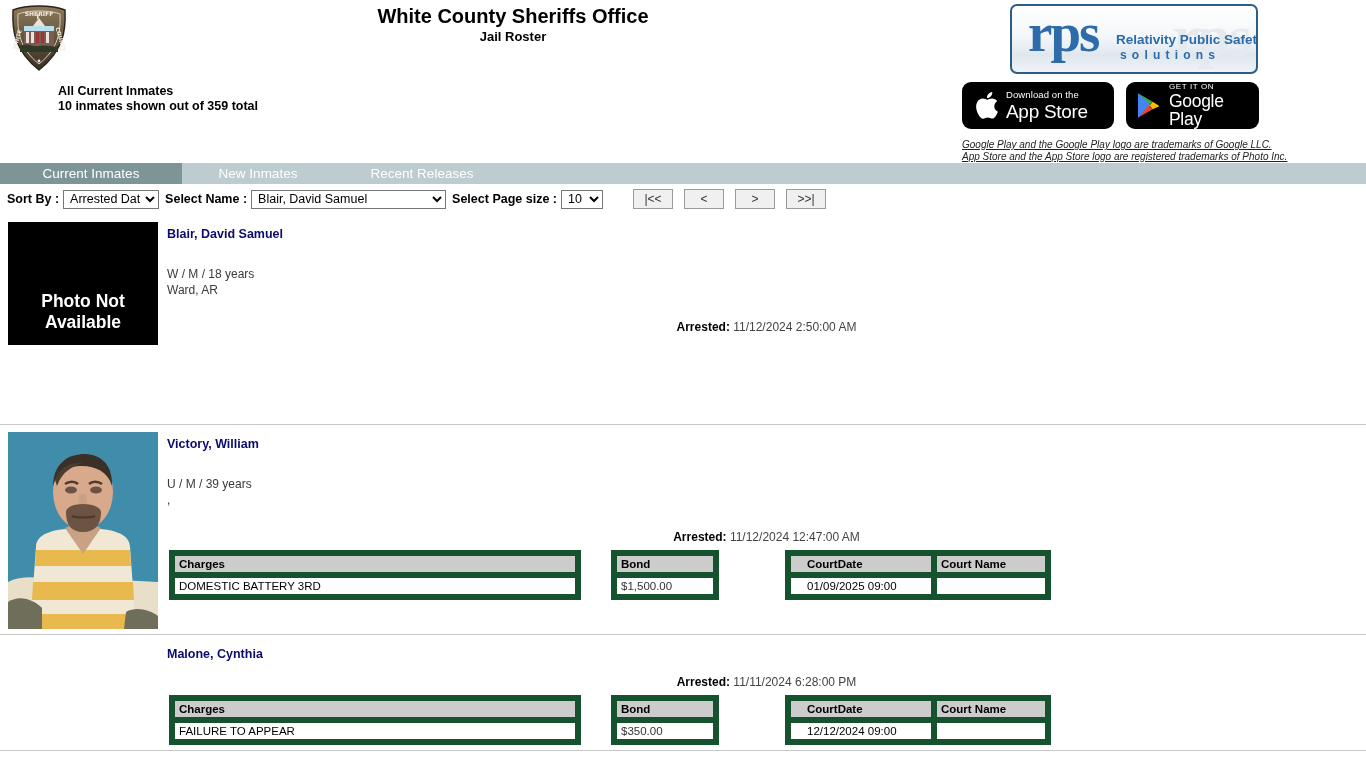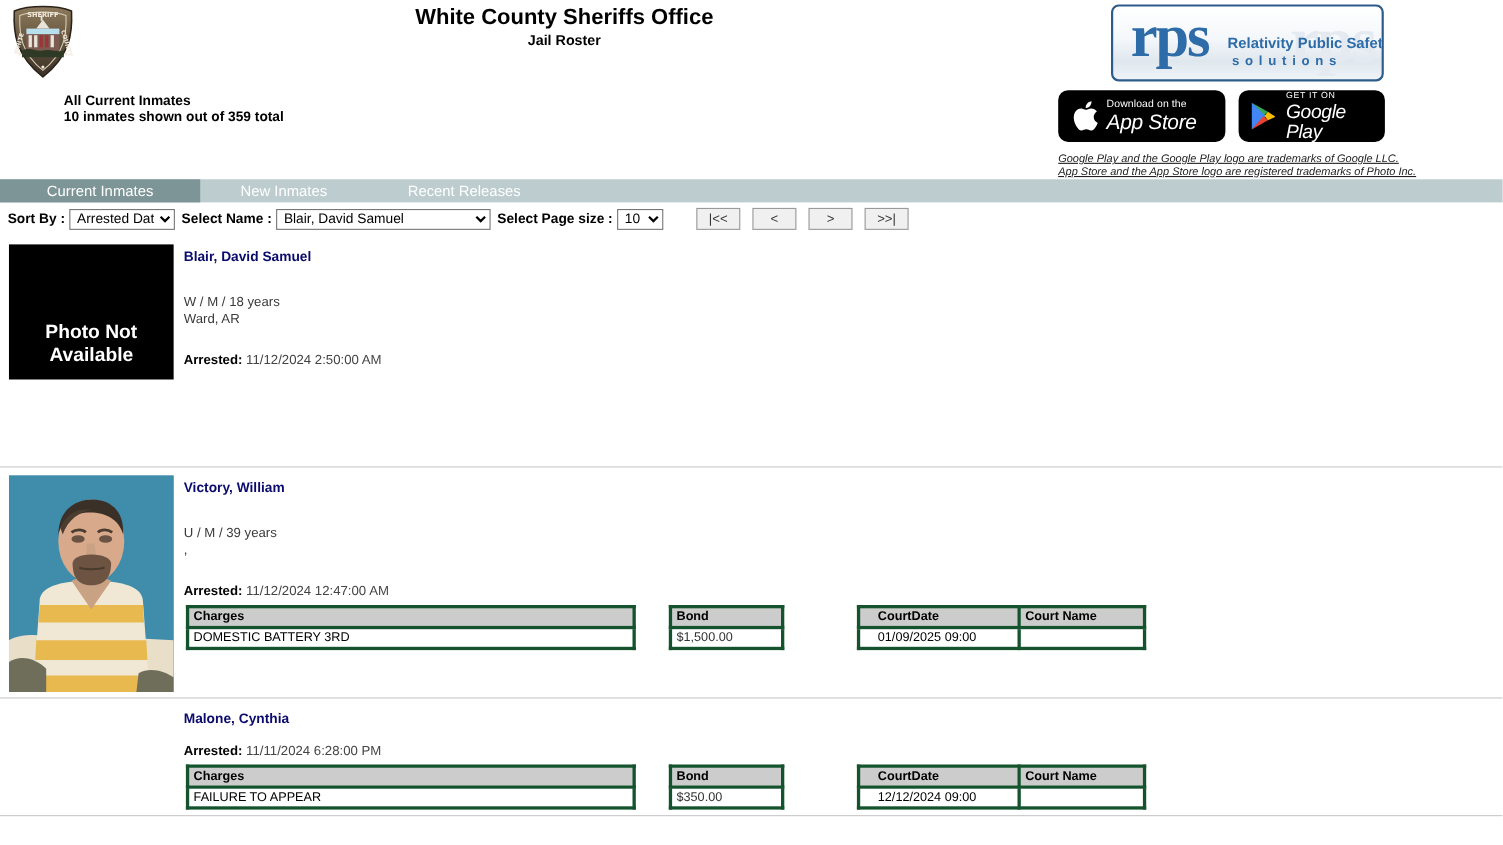--- a/index.html
+++ b/index.html
@@ -109,21 +109,21 @@
     border-radius: 9px;
     display: flex;
     align-items: center;
     overflow: hidden;
   }
   .appstore-badge { left: 962px; top: 82px; width: 152px; height: 47px; padding-left: 11px; }
   .googleplay-badge { left: 1126px; top: 82px; width: 133px; height: 47px; padding-left: 9px; }
   .badge-icon { flex: 0 0 auto; display: flex; align-items: center; }
   .badge-text { margin-left: 7px; color: #fff; line-height: 1; }
   .badge-text .small { font-size: 9.5px; display:block; letter-spacing: 0.1px; }
-  .badge-text .big { font-size: 19px; display:block; margin-top: 2px; letter-spacing: -0.3px; font-style: italic; }
+  .badge-text .big { font-size: 19px; display:block; margin-top: 2px; letter-spacing: -0.3px; }
   .gp-text .small { font-size: 8px; letter-spacing: 0.6px; }
   .gp-text .big { font-size: 17.5px; margin-top: 2px; }
 
   .trademark {
     position: absolute;
     left: 962px; top: 139px;
     font-size: 10px;
     font-style: italic;
     color: #222;
     line-height: 11.5px;
@@ -244,41 +244,42 @@
     text-decoration: none;
     cursor: pointer;
     display: inline-block;
   }
   .demo-block { margin-top: 25px; }
   .demo-line { font-size: 12px; color: #3a3a3a; line-height: 15.5px; }
   .arrested {
     margin-top: 22px;
     font-size: 12px;
     color: #333;
+    text-align: center;
   }
   .arrested b { color: #000; }
   .arrested .av { color: #444; }
 
   
   .inmate.compact .demo-block { margin-top: 12px; }
   .inmate.compact .arrested { margin-top: 13px; }
 
   
   .charges-wrap {
     display: flex;
     margin-top: 6px;
   }
   table.ctbl {
     border-collapse: collapse;
     font-size: 11.5px;
     color: #000;
     table-layout: fixed;
   }
   table.ctbl th, table.ctbl td {
-    border: 3px solid #14532d;
+    border: 6px solid #14532d;
     padding: 2px 4px;
     height: 19px;
     font-weight: normal;
     text-align: left;
     background: #fff;
     overflow: hidden;
     white-space: nowrap;
   }
   table.ctbl th {
     background: #cccccc;

